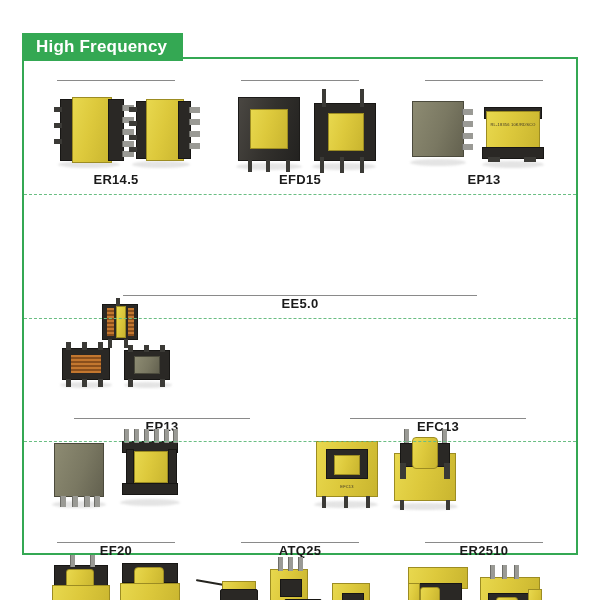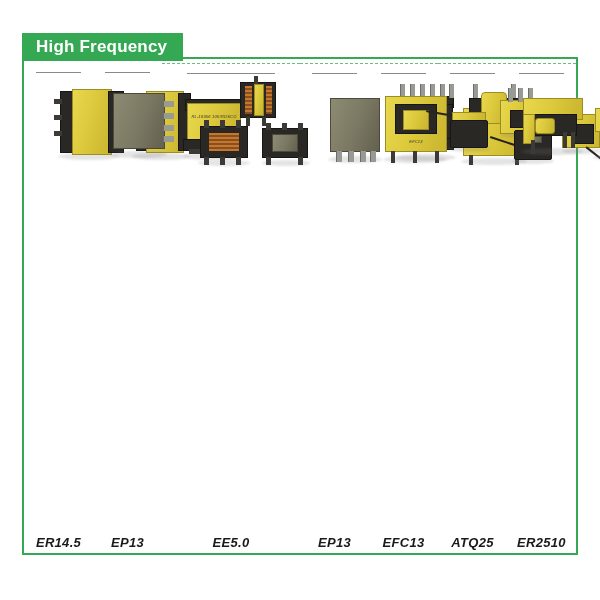--- a/index.html
+++ b/index.html
@@ -38,34 +38,33 @@
     font-weight: bold;
     line-height: 28px;
     letter-spacing: 0.2px;
     white-space: nowrap;
     z-index: 5;
   }
 
   .grid {
     position: absolute;
     left: 0;
-    top: 4px;
+    top: 12px;
     width: 100%;
     height: 100%;
     display: flex;
-    flex-direction: row;
-    font-style: italic;
+    flex-direction: column;
   }
 
   .row {
     flex: 1 1 0;
     display: flex;
     position: relative;
   }
-  .row + .row { border-top: 1px dashed #6abe83; }
+  .row + .row { border-top: 1px dashed #6abe83; align-items: flex-end; }
 
   .cell {
     flex: 1 1 0;
     position: relative;
     display: flex;
     flex-direction: column;
     align-items: center;
     box-sizing: border-box;
     padding: 0;
   }
@@ -194,20 +193,42 @@
           <div class="pin" style="left:165px;top:50px;width:10px;height:6px;"></div>
           <div class="pin" style="left:165px;top:62px;width:10px;height:6px;"></div>
           <div class="pin-dark" style="left:105px;top:26px;width:8px;height:5px;"></div>
           <div class="pin-dark" style="left:105px;top:40px;width:8px;height:5px;"></div>
           <div class="pin-dark" style="left:105px;top:54px;width:8px;height:5px;"></div>
           <div class="pin-dark" style="left:105px;top:66px;width:8px;height:5px;"></div>
         </div>
         <div class="label">ER14.5</div>
       </div>
 
+      <div class="cell">
+        <div class="rule"></div>
+        <div class="photo">
+          <div class="shadow" style="left:28px;top:82px;width:66px;height:7px;"></div>
+          <div class="shadow" style="left:104px;top:82px;width:64px;height:7px;"></div>
+
+          <div class="body-dark" style="left:30px;top:16px;width:62px;height:64px;"></div>
+          <div class="body-yellow" style="left:42px;top:28px;width:38px;height:40px;"></div>
+          <div class="pin-dark" style="left:40px;top:79px;width:4px;height:12px;"></div>
+          <div class="pin-dark" style="left:58px;top:79px;width:4px;height:12px;"></div>
+          <div class="pin-dark" style="left:78px;top:79px;width:4px;height:12px;"></div>
+
+          <div class="core-black" style="left:106px;top:22px;width:62px;height:58px;"></div>
+          <div class="body-yellow" style="left:120px;top:32px;width:36px;height:38px;"></div>
+          <div class="pin-dark" style="left:114px;top:8px;width:4px;height:18px;"></div>
+          <div class="pin-dark" style="left:152px;top:8px;width:4px;height:18px;"></div>
+          <div class="pin-dark" style="left:112px;top:76px;width:4px;height:16px;"></div>
+          <div class="pin-dark" style="left:132px;top:76px;width:4px;height:16px;"></div>
+          <div class="pin-dark" style="left:152px;top:76px;width:4px;height:16px;"></div>
+        </div>
+        <div class="label">EFD15</div>
+      </div>
 
       <div class="cell">
         <div class="rule"></div>
         <div class="photo">
           <div class="shadow" style="left:18px;top:78px;width:56px;height:7px;"></div>
           <div class="shadow" style="left:90px;top:80px;width:62px;height:7px;"></div>
 
           <div class="body-olive" style="left:20px;top:20px;width:52px;height:56px;"></div>
           <div class="pin" style="left:70px;top:28px;width:10px;height:6px;"></div>
           <div class="pin" style="left:70px;top:40px;width:10px;height:6px;"></div>
@@ -319,20 +340,44 @@
           <div class="pin-dark" style="left:100px;top:81px;width:4px;height:10px;"></div>
           <div class="pin-dark" style="left:146px;top:81px;width:4px;height:10px;"></div>
         </div>
         <div class="label">EFC13</div>
       </div>
 
     </div>
 
     <div class="row">
 
+      <div class="cell">
+        <div class="rule"></div>
+        <div class="photo">
+          <div class="shadow" style="left:26px;top:78px;width:62px;height:7px;"></div>
+          <div class="shadow" style="left:96px;top:76px;width:62px;height:7px;"></div>
+
+          <div class="core-black" style="left:30px;top:22px;width:54px;height:22px;"></div>
+          <div class="body-yellow" style="left:42px;top:26px;width:28px;height:22px;border-radius:3px;"></div>
+          <div class="body-yellow" style="left:28px;top:42px;width:58px;height:32px;"></div>
+          <div class="pin-dark" style="left:34px;top:72px;width:5px;height:12px;"></div>
+          <div class="pin-dark" style="left:56px;top:72px;width:5px;height:12px;"></div>
+          <div class="pin-dark" style="left:76px;top:72px;width:5px;height:12px;"></div>
+          <div class="pin" style="left:46px;top:12px;width:4px;height:12px;"></div>
+          <div class="pin" style="left:66px;top:12px;width:4px;height:12px;"></div>
+
+          <div class="core-black" style="left:98px;top:20px;width:56px;height:20px;"></div>
+          <div class="body-yellow" style="left:110px;top:24px;width:30px;height:22px;border-radius:4px;"></div>
+          <div class="body-yellow" style="left:96px;top:40px;width:60px;height:30px;"></div>
+          <div class="pin-dark" style="left:102px;top:68px;width:5px;height:14px;"></div>
+          <div class="pin-dark" style="left:124px;top:68px;width:5px;height:14px;"></div>
+          <div class="pin-dark" style="left:146px;top:68px;width:5px;height:14px;"></div>
+        </div>
+        <div class="label">EF20</div>
+      </div>
 
       <div class="cell">
         <div class="rule"></div>
         <div class="photo">
           <div class="shadow" style="left:10px;top:72px;width:42px;height:6px;"></div>
           <div class="shadow" style="left:62px;top:58px;width:44px;height:6px;"></div>
           <div class="shadow" style="left:74px;top:84px;width:42px;height:6px;"></div>
           <div class="shadow" style="left:124px;top:74px;width:40px;height:6px;"></div>
 
           <div class="wire" style="left:-12px;top:36px;width:34px;transform:rotate(10deg);"></div>

